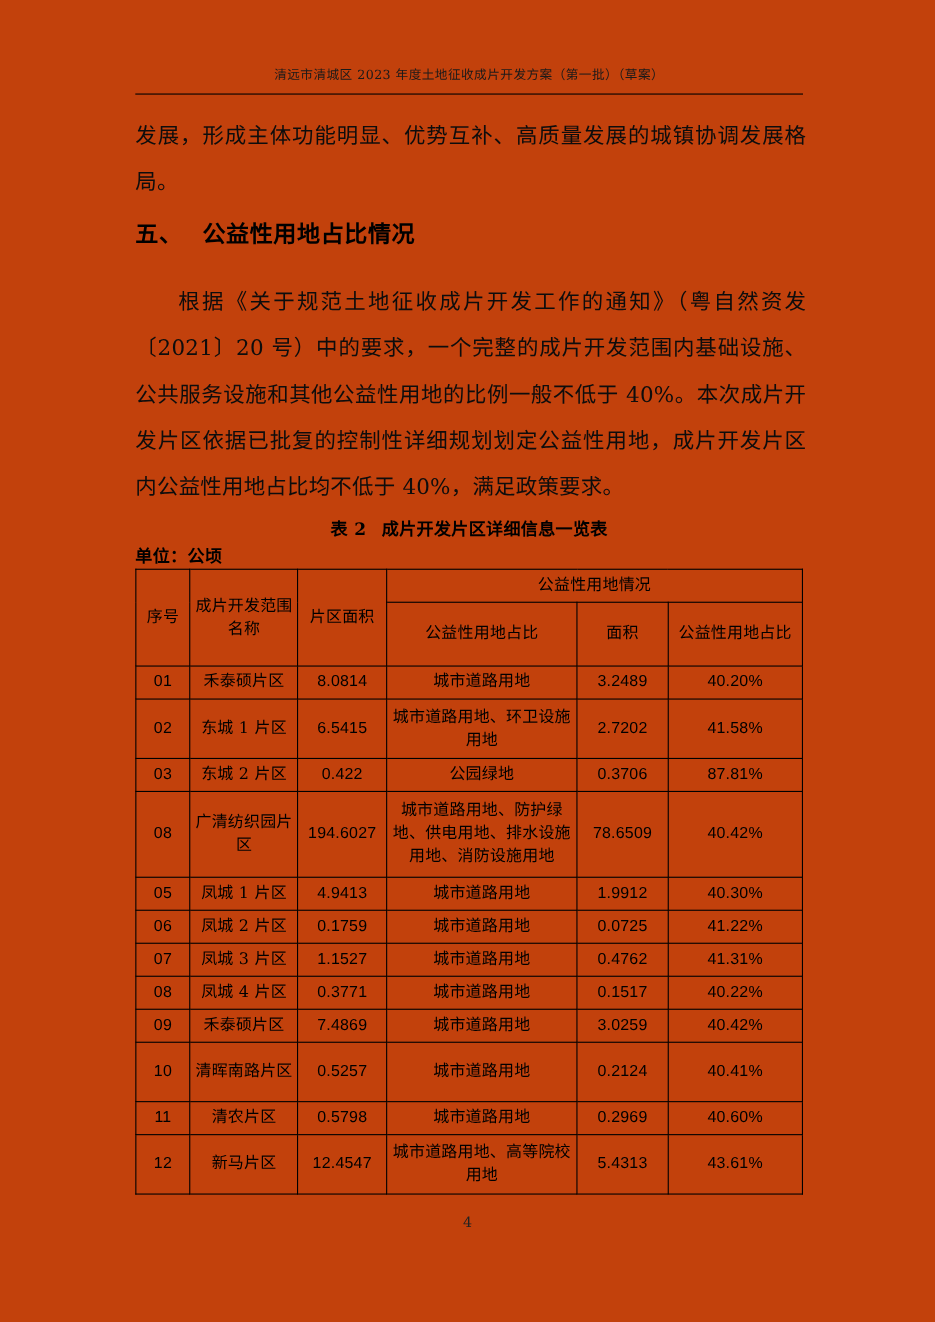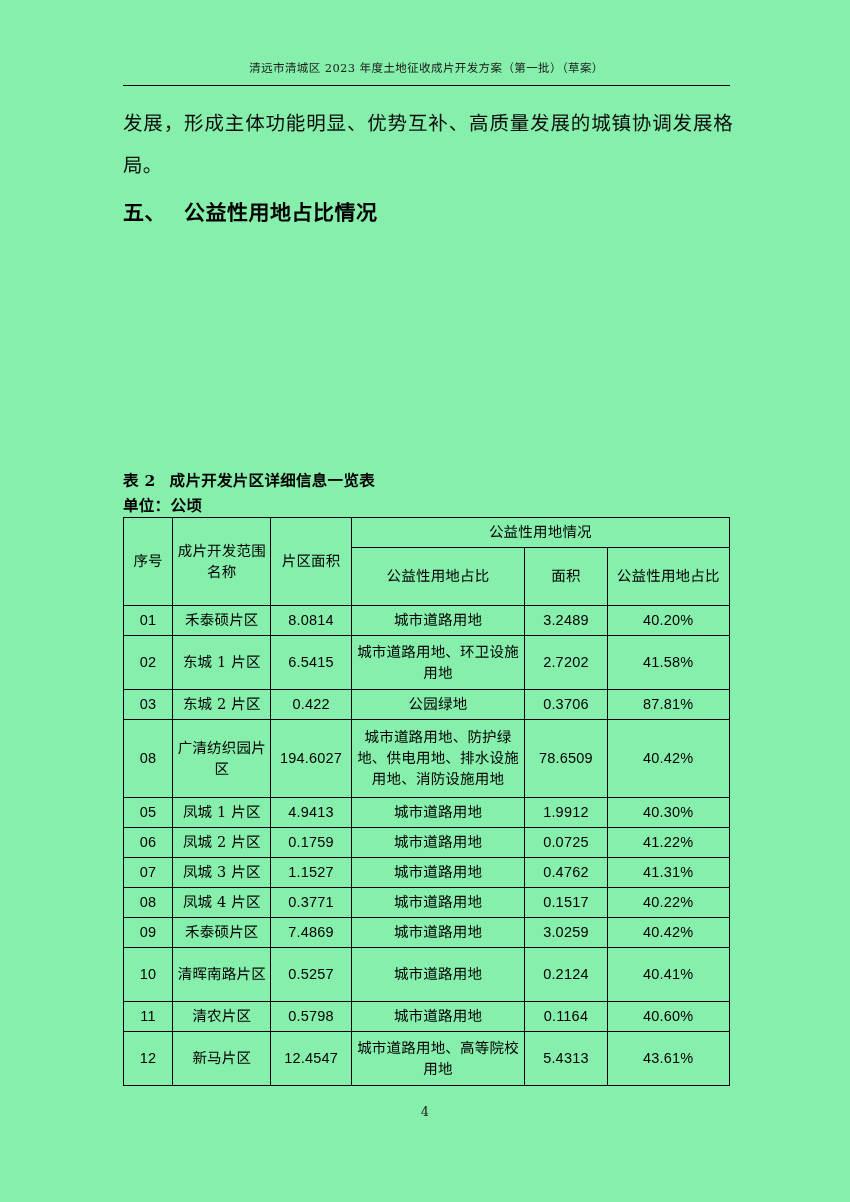--- a/index.html
+++ b/index.html
@@ -11,21 +11,21 @@
   body {
     font-family: "DejaVu Serif", "Liberation Serif", serif;
     color: #000000;
     -webkit-font-smoothing: antialiased;
   }
   .page {
     position: relative;
     width: 850px;
     height: 1202px;
     margin: 0 auto;
-    background: #86efac;
+    background: #c2410c;
     box-sizing: border-box;
     overflow: hidden;
   }
 
   
   .page-header {
     position: absolute;
     left: 123px;
     top: 57px;
     width: 607px;
@@ -81,21 +81,21 @@
     white-space: nowrap;
   }
   .section-heading .num { margin-right: 18px; }
 
   
   .table-caption {
     position: absolute;
     left: 123px;
     top: 468px;
     width: 607px;
-    text-align: left;
+    text-align: center;
     font-family: "DejaVu Serif", "Liberation Serif", serif;
     font-weight: bold;
     font-size: 15.5px;
     letter-spacing: 0.3px;
     color: #000000;
   }
   .table-caption .cap-num { margin-right: 14px; }
   .table-unit {
     position: absolute;
     left: 123px;
@@ -177,20 +177,23 @@
   <div class="body-block" id="section-heading-wrap">
     <h2 class="section-heading">
       <span class="num">五、</span><span>公益性用地占比情况</span>
     </h2>
   </div>
 
   <div class="body-block" id="para-continued">
     <p class="para">发展，形成主体功能明显、优势互补、高质量发展的城镇协调发展格局。</p>
   </div>
 
+  <div class="body-block" id="para-policy">
+    <p class="para indent">根据《关于规范土地征收成片开发工作的通知》（粤自然资发〔2021〕20 号）中的要求，一个完整的成片开发范围内基础设施、公共服务设施和其他公益性用地的比例一般不低于 40%。本次成片开发片区依据已批复的控制性详细规划划定公益性用地，成片开发片区内公益性用地占比均不低于 40%，满足政策要求。</p>
+  </div>
 
   <div class="table-caption">
     <span class="cap-num">表 2</span><span>成片开发片区详细信息一览表</span>
   </div>
   <div class="table-unit">单位：公顷</div>
 
   <table class="data-table">
     <colgroup>
       <col class="col-seq">
       <col class="col-name">
@@ -291,21 +294,21 @@
           <td class="num-cell">0.5257</td>
           <td>城市道路用地</td>
           <td class="num-cell">0.2124</td>
           <td class="num-cell">40.41%</td>
         </tr>
         <tr class="row-h-1">
           <td class="num-cell">11</td>
           <td>清农片区</td>
           <td class="num-cell">0.5798</td>
           <td>城市道路用地</td>
-          <td class="num-cell">0.1164</td>
+          <td class="num-cell">0.2969</td>
           <td class="num-cell">40.60%</td>
         </tr>
         <tr class="row-h-2">
           <td class="num-cell">12</td>
           <td>新马片区</td>
           <td class="num-cell">12.4547</td>
           <td>城市道路用地、高等院校用地</td>
           <td class="num-cell">5.4313</td>
           <td class="num-cell">43.61%</td>
         </tr>

